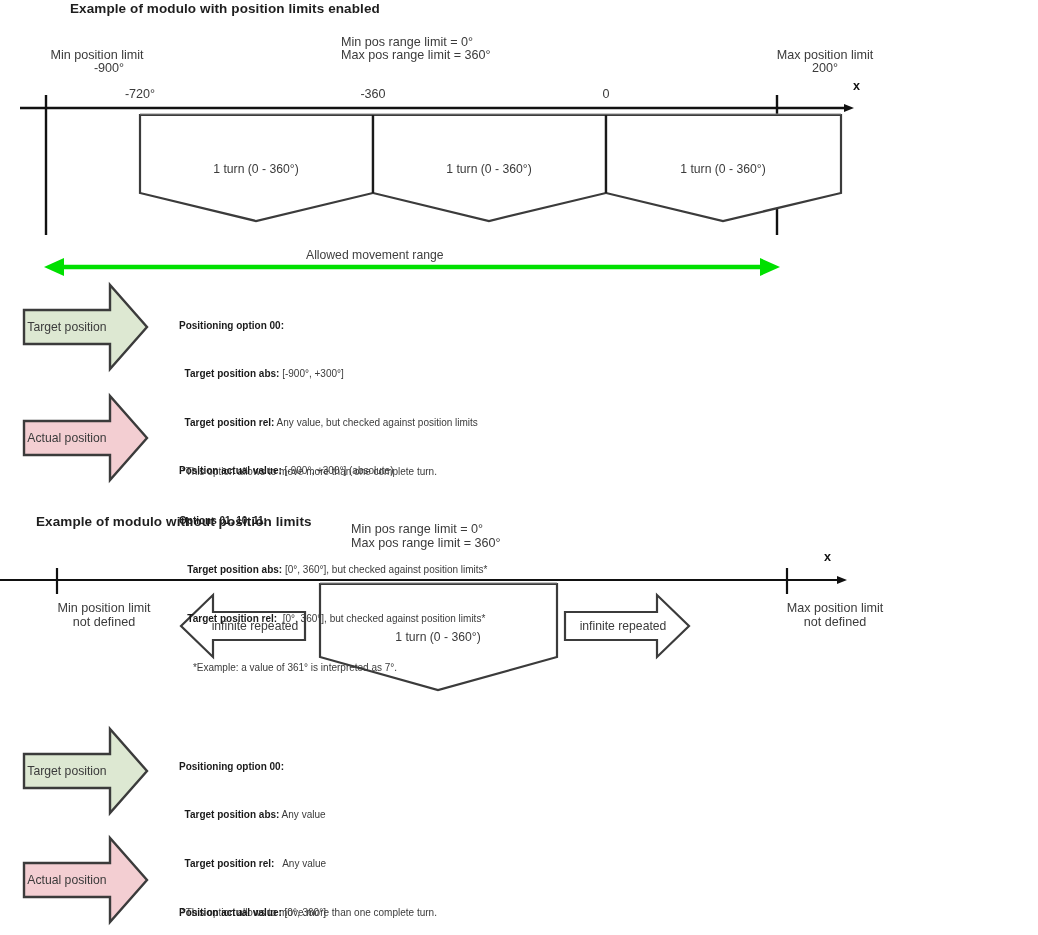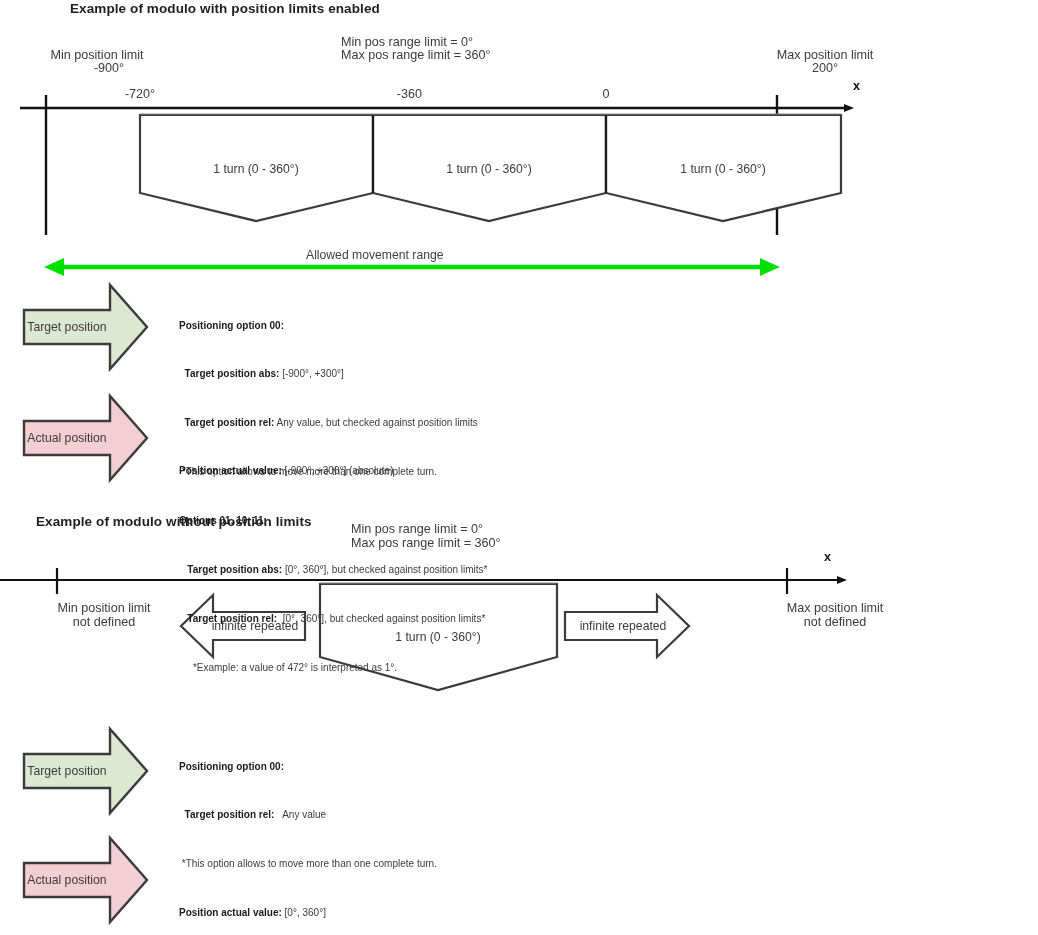--- a/index.html
+++ b/index.html
@@ -154,21 +154,21 @@
   <div class="tx axis-note" style="left:341px; top:36px;">Min pos range limit = 0°</div>
   <div class="tx axis-note" style="left:341px; top:49px;">Max pos range limit = 360°</div>
 
   <div class="tx limit-label" style="left:0px; top:49px; width:98px;">Min position limit</div>
   <div class="tx limit-label" style="left:0px; top:62px; width:98px;padding-left:12px;">-900°</div>
 
   <div class="tx limit-label" style="left:703px; top:49px; width:148px;">Max position limit</div>
   <div class="tx limit-label" style="left:703px; top:62px; width:148px;">200°</div>
 
   <div class="tx tick-label" style="left:98px; top:88px; width:84px;">-720°</div>
-  <div class="tx tick-label" style="left:338px; top:88px; width:84px;text-align:right;">-360</div>
+  <div class="tx tick-label" style="left:331px; top:88px; width:84px;">-360</div>
   <div class="tx tick-label" style="left:564px; top:88px; width:84px;">0</div>
 
   <div class="tx axis-x" style="left:853px; top:80px;">x</div>
 
   <div class="tx turn-label" style="left:176px; top:163px; width:160px;">1 turn (0 - 360°)</div>
   <div class="tx turn-label" style="left:409px; top:163px; width:160px;">1 turn (0 - 360°)</div>
   <div class="tx turn-label" style="left:643px; top:163px; width:160px;">1 turn (0 - 360°)</div>
 
   <div class="tx range-label" style="left:306px; top:249px; width:200px;">Allowed movement range</div>
 
@@ -176,21 +176,21 @@
   <div class="tx arrow-box-label" style="left:24px; top:432px; width:86px;">Actual position</div>
 
   <div class="tx body-text" style="left:179px; top:285px;">
     <span class="body-line"><b>Positioning option 00:</b></span>
     <span class="body-line">&nbsp;&nbsp;<b>Target position abs:</b><span> [-900°, +300°]</span></span>
     <span class="body-line">&nbsp;&nbsp;<b>Target position rel:</b><span> Any value, but checked against position limits</span></span>
     <span class="body-line">&nbsp;<span>*This option allows to move more than one complete turn.</span></span>
     <span class="body-line"><b>Options 01, 10, 11:</b></span>
     <span class="body-line">&nbsp;&nbsp;&nbsp;<b>Target position abs:</b><span> [0°, 360°], but checked against position limits*</span></span>
     <span class="body-line">&nbsp;&nbsp;&nbsp;<b>Target position rel:</b><span>  [0°, 360°], but checked against position limits*</span></span>
-    <span class="body-line">&nbsp;&nbsp;&nbsp;&nbsp;&nbsp;<span>*Example: a value of 472° is interpreted as 1°.</span></span>
+    <span class="body-line">&nbsp;&nbsp;&nbsp;&nbsp;&nbsp;<span>*Example: a value of 361° is interpreted as 7°.</span></span>
   </div>
 
   <div class="tx body-text" style="left:179px; top:430px;">
     <span class="body-line"><b>Position actual value:</b><span> [-900°, +300°] (absolute)</span></span>
   </div>
 
   <div class="tx section-title" style="left:36px; top:515px;">Example of modulo without position limits</div>
 
   <div class="tx axis-note" style="left:351px; top:523px;">Min pos range limit = 0°</div>
   <div class="tx axis-note" style="left:351px; top:537px;">Max pos range limit = 360°</div>
@@ -206,20 +206,21 @@
   <div class="tx turn-label" style="left:358px; top:631px; width:160px;">1 turn (0 - 360°)</div>
 
   <div class="tx rep-label" style="left:196px; top:620px; width:118px;">infinite repeated</div>
   <div class="tx rep-label" style="left:564px; top:620px; width:118px;">infinite repeated</div>
 
   <div class="tx arrow-box-label" style="left:24px; top:765px; width:86px;">Target position</div>
   <div class="tx arrow-box-label" style="left:24px; top:874px; width:86px;">Actual position</div>
 
   <div class="tx body-text" style="left:179px; top:726px;">
     <span class="body-line"><b>Positioning option 00:</b></span>
+    <span class="body-line">&nbsp;&nbsp;<b>Target position abs:</b><span> Any value</span></span>
     <span class="body-line">&nbsp;&nbsp;<b>Target position rel:</b><span>   Any value</span></span>
     <span class="body-line">&nbsp;<span>*This option allows to move more than one complete turn.</span></span>
     
     
     
     
   </div>
 
   <div class="tx body-text" style="left:179px; top:872px;">
     <span class="body-line"><b>Position actual value:</b><span> [0°, 360°]</span></span>

